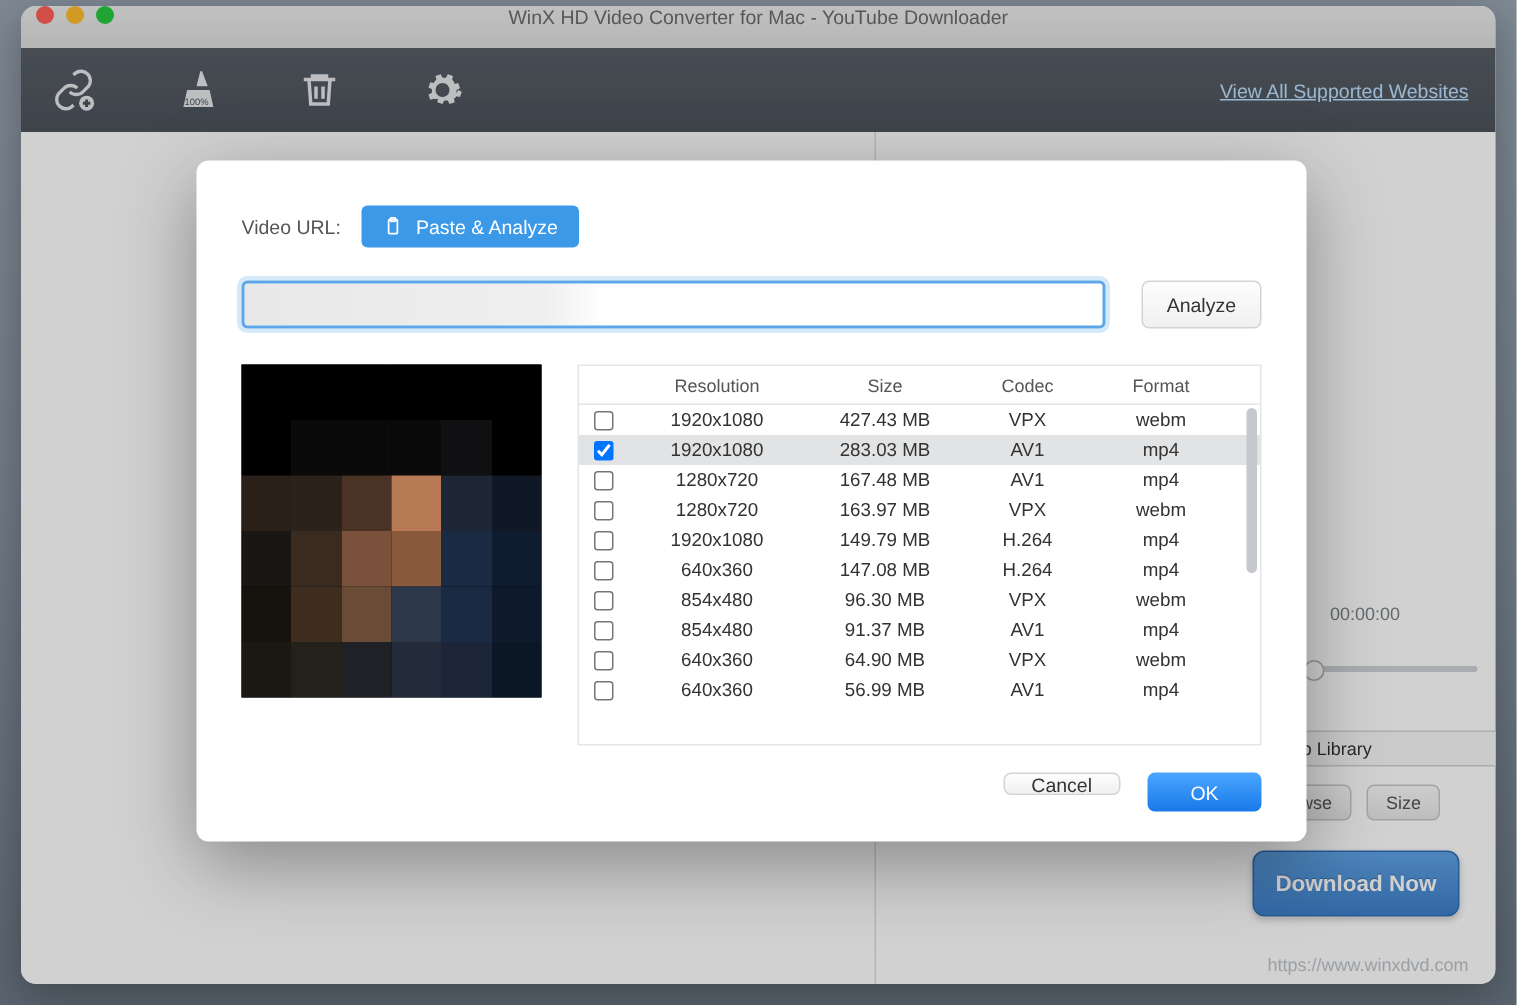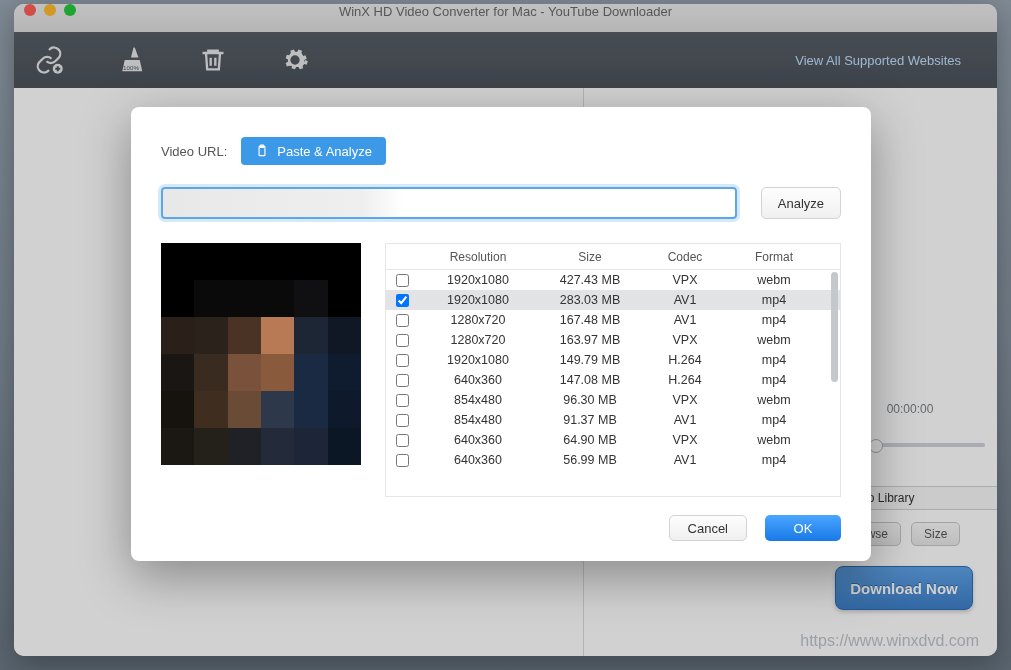--- a/index.html
+++ b/index.html
@@ -6,38 +6,38 @@
 body{width:1011px;height:670px;background:linear-gradient(180deg,#9ba8b5 0%,#8a97a5 50%,#6e7b88 100%);overflow:hidden;position:relative}
 .window{position:absolute;top:4px;left:14px;right:14px;bottom:14px;background:#f4f5f6;border-radius:10px;box-shadow:0 8px 30px rgba(0,0,0,.3);overflow:hidden}
 .titlebar{height:28px;background:linear-gradient(#ececec,#dedede);display:flex;align-items:flex-start;padding:0 10px;position:relative}
 .traffic{display:flex;gap:8px}
 .dot{width:12px;height:12px;border-radius:50%}
 .dot.r{background:#ff5f57}.dot.y{background:#febc2e}.dot.g{background:#28c840}
 .wintitle{position:absolute;left:0;right:0;text-align:center;font-size:13px;color:#6b6b6b;font-weight:500}
 .toolbar{height:56px;background:linear-gradient(#575e66,#4c535b);display:flex;align-items:center;padding:0 18px;gap:48px}
 .tbicon{width:34px;height:34px;color:#e6e8ea;display:flex;align-items:center;justify-content:center}
 .toolbar .spacer{flex:1}
-.view-all{color:#bfe0ff;font-size:13px;margin-right:18px}
+.view-all{color:#bfe0ff;font-size:13px;text-decoration:underline;}
 .ytlogo{width:96px;height:40px;background:linear-gradient(#e8e8e8,#bfbfbf);border-radius:6px;display:flex;align-items:center;justify-content:center;gap:4px;color:#666;font-size:13px;font-weight:600}
 .ytlogo .sq{width:26px;height:18px;background:#c4302b;border-radius:3px;position:relative}
 .ytlogo .sq::after{content:"";position:absolute;left:9px;top:4px;border-left:8px solid #fff;border-top:5px solid transparent;border-bottom:5px solid transparent}
 .content{position:absolute;top:84px;left:0;right:0;bottom:0;background:#fff}
 .vdivider{position:absolute;left:569px;top:0;bottom:0;width:1px;background:#d9dde1}
 .right-panel{position:absolute;right:12px;top:314px;width:150px}
 .timecode{text-align:center;font-size:12px;color:#7a8086;margin-bottom:18px}
 .vol-row{display:flex;align-items:center;gap:10px;margin-bottom:30px}
 .vol-row svg{color:#7a8086}
 .vol-slider{flex:1;height:4px;background:#cfd4d9;border-radius:2px;position:relative}
 .vol-slider::after{content:"";position:absolute;left:6px;top:-4px;width:12px;height:12px;background:#fff;border:1px solid #aeb4ba;border-radius:50%}
 .lib-row{display:flex;align-items:center;gap:8px;margin-bottom:12px}
 .lib-input{flex:1;height:24px;background:#f8f8f8;border:1px solid #cfd4d9;border-radius:4px;padding:0 8px;font-size:12px;color:#333}
 .btn-small{height:24px;padding:0 12px;font-size:12px;background:linear-gradient(#fafafa,#e8e8e8);border:1px solid #c4c8cc;border-radius:5px;color:#555}
 .btn-row{display:flex;gap:10px;margin-bottom:20px}
 .dl-btn{width:138px;height:44px;background:linear-gradient(#5fa3e6,#3e7fc8);border:1px solid #2e6db6;border-radius:8px;color:#fff;font-size:15px;font-weight:600;text-shadow:0 -1px 0 rgba(0,0,0,.3);box-shadow:0 2px 4px rgba(0,0,0,.2)}
-.watermark{position:absolute;bottom:6px;right:18px;font-size:16px;color:#bfc4c9}
+.watermark{position:absolute;bottom:6px;right:18px;font-size:12px;color:#bfc4c9}
 .overlay{position:absolute;inset:0;background:rgba(0,0,0,.18)}
 .modal{position:absolute;left:131px;top:107px;width:740px;height:454px;background:#fff;border-radius:8px;box-shadow:0 15px 50px rgba(0,0,0,.35);padding:30px 30px 20px;display:flex;flex-direction:column}
 .url-row{display:flex;align-items:center;gap:14px;margin-bottom:22px}
 .url-label{font-size:13px;color:#555}
 .paste-btn{height:28px;background:#3b99e8;border:none;border-radius:4px;color:#fff;font-size:13px;padding:0 14px;display:flex;align-items:center;gap:8px}
 .input-row{display:flex;gap:24px;margin-bottom:24px}
 .url-input{flex:1;height:32px;border:2px solid #5da6e8;border-radius:4px;box-shadow:0 0 0 3px rgba(93,166,232,.25);padding:0 8px;font-size:13px;background:linear-gradient(90deg,#e8e8e8 0%, #efefef 35%, #fff 42%, #fff 100%)}
 .analyze-btn{height:32px;padding:0 16px;background:linear-gradient(#fdfdfd,#f0f0f0);border:1px solid #cfd4d9;border-radius:5px;font-size:13px;color:#333}
 .results{flex:1;display:flex;gap:24px;min-height:0}
 .thumb{width:200px;height:222px;background:#000;display:grid;grid-template-columns:repeat(6,1fr);grid-template-rows:repeat(6,1fr)}
@@ -50,21 +50,21 @@
 .th.size,.td.size{width:104px}
 .th.codec,.td.codec{width:86px}
 .th.fmt,.td.fmt{width:92px}
 .tbody{flex:1;overflow:hidden;font-size:12.5px;color:#333}
 .tr{display:flex;height:20px;align-items:center}
 .tr.sel{background:#e2e3e5}
 .cb input{width:13px;height:13px}
 .scrollbar{position:absolute;right:2px;top:28px;bottom:2px;width:7px}
 .scroll-thumb{position:absolute;top:0;width:7px;height:110px;background:#c4c8cc;border-radius:4px}
 .modal-footer{display:flex;justify-content:flex-end;gap:18px;margin-top:18px}
-.cancel-btn{height:26px;padding:0 18px;background:linear-gradient(#fdfdfd,#f0f0f0);border:1px solid #cfd4d9;border-radius:5px;font-size:13px;color:#333}
+.cancel-btn{height:15px;padding:0 18px;background:linear-gradient(#fdfdfd,#f0f0f0);border:1px solid #cfd4d9;border-radius:5px;font-size:13px;color:#333}
 .ok-btn{height:26px;width:76px;background:linear-gradient(#4ba6ff,#1879e8);border:none;border-radius:5px;font-size:13px;color:#fff;font-weight:500}
 </style>
 </head>
 <body>
 
 <div class="window">
   <div class="titlebar">
     <div class="traffic">
       <div class="dot r"></div>
       <div class="dot y"></div>

